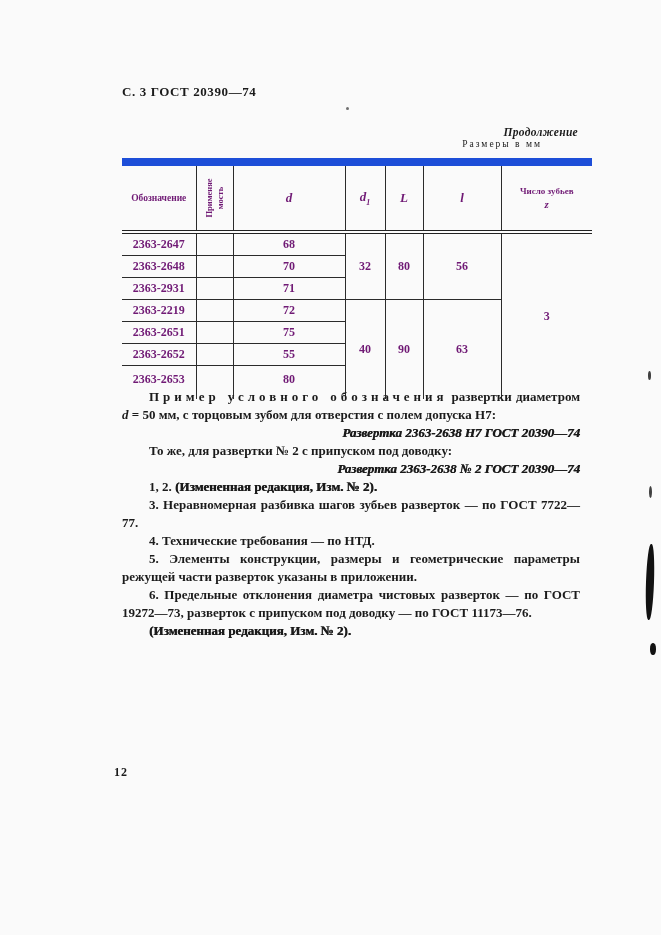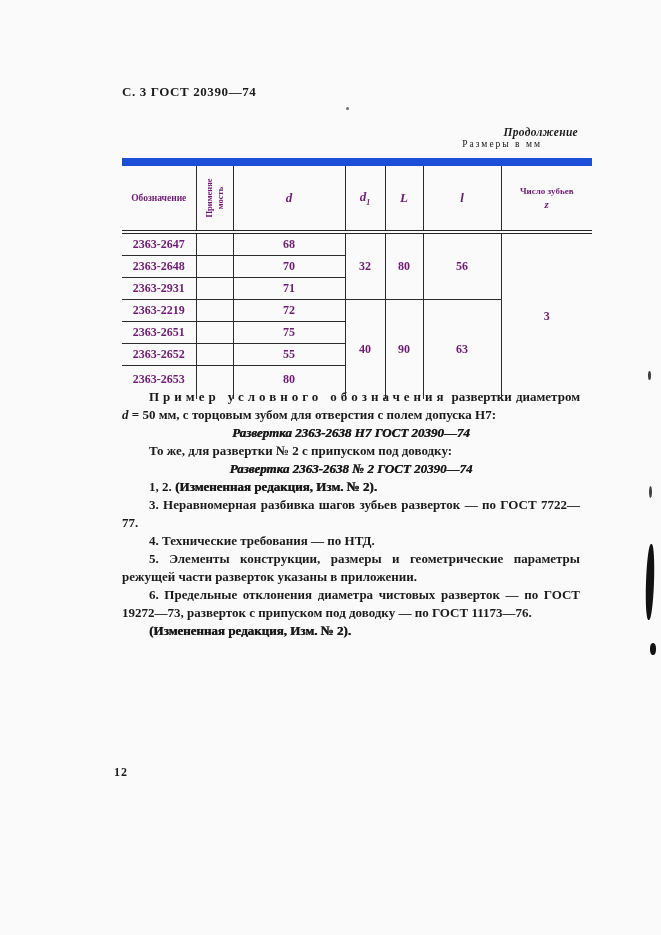--- a/index.html
+++ b/index.html
@@ -63,21 +63,21 @@
     position:absolute;left:122px;top:388px;width:458px;
     font-size:13px;line-height:18px;
     font-weight:bold;text-align:justify;
   }
   .text p,.text div{margin:0;}
   .para{text-indent:27px;}
   .sp{letter-spacing:4px;}
   .it{font-style:italic;}
   .bd{text-shadow:0.45px 0 0 currentColor;}
   .formula{
-    text-align:center;font-style:italic;margin:5px 0;
+    text-align:right;font-style:italic;margin:5px 0;
     text-indent:0;text-shadow:0.45px 0 0 currentColor;
   }
   .page-number{
     position:absolute;left:114px;top:765px;
     font-size:12px;font-weight:bold;letter-spacing:1px;
   }
   .artifact{position:absolute;background:#121212;}
   .a-blob{left:646px;top:544px;width:8px;height:76px;border-radius:45%/50%;transform:rotate(2deg);}
   .a-m1{left:648px;top:371px;width:3px;height:9px;border-radius:50%;opacity:.8;}
   .a-m2{left:649px;top:486px;width:3px;height:12px;border-radius:50%;opacity:.8;}

